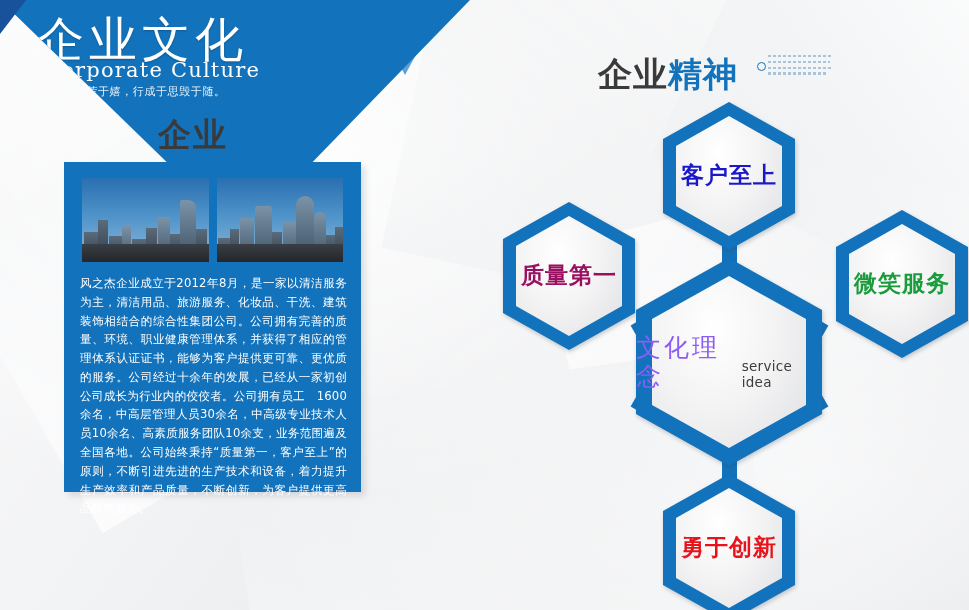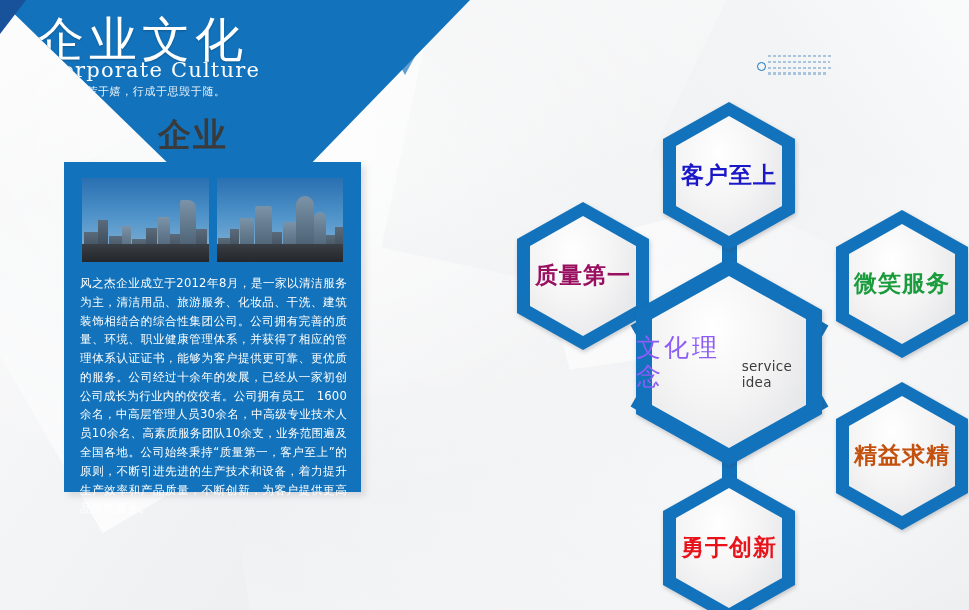--- a/index.html
+++ b/index.html
@@ -265,20 +265,23 @@
         <div class="bld glass" style="left:79px; width:18px; height:66px; border-radius:9px 9px 0 0;"></div>
         <div class="bld glass" style="left:97px; width:12px; height:50px; border-radius:6px 6px 0 0;"></div>
         <div class="bld" style="left:109px; width:10px; height:27px;"></div>
         <div class="bld" style="left:118px; width:8px;  height:35px;"></div>
         <div class="ground"></div>
       </div>
     </div>
     <div class="card-text">风之杰企业成立于2012年8月，是一家以清洁服务为主，清洁用品、旅游服务、化妆品、干洗、建筑装饰相结合的综合性集团公司。公司拥有完善的质量、环境、职业健康管理体系，并获得了相应的管理体系认证证书，能够为客户提供更可靠、更优质的服务。公司经过十余年的发展，已经从一家初创公司成长为行业内的佼佼者。公司拥有员工　1600余名，中高层管理人员30余名，中高级专业技术人员10余名、高素质服务团队10余支，业务范围遍及全国各地。公司始终秉持“质量第一，客户至上”的原则，不断引进先进的生产技术和设备，着力提升生产效率和产品质量，不断创新，为客户提供更高品质的服务。</div>
   </div>
 
+  <div class="spirit-head">
+    <span class="sh-dark">企业</span><span class="sh-blue">精神</span>
+  </div>
   <div class="spirit-mark"></div>
   <div class="spirit-deco">
     <i></i>
       <i></i>
       <i></i>
       <i></i>
   </div>
 
   <div class="hexwrap">
 
@@ -300,40 +303,32 @@
 
     <div class="hex" style="left:346px; top:100px;">
       <div class="outer"></div>
         <div class="inner"></div>
       <div class="label" style="color:#1a9b3c;">
         <span>微笑</span>
         <span>服务</span>
       </div>
     </div>
 
-    <div class="hex" style="left:346px; top:272px;">
-      <div class="outer"></div>
-        <div class="inner"></div>
-      <div class="label" style="color:#c4500e;">
-        <span>精益</span>
-        <span>求精</span>
-      </div>
-    </div>
 
     <div class="hex" style="left:173px; top:364px;">
       <div class="outer"></div>
         <div class="inner"></div>
       <div class="label" style="color:#e8121a;">
         <span>勇于</span>
         <span>创新</span>
       </div>
     </div>
 
 
-    <div class="hex" style="left:27px; top:92px;text-align:center;">
+    <div class="hex" style="left:13px; top:92px;text-align:center;">
       <div class="outer"></div>
         <div class="inner"></div>
       <div class="label" style="color:#9a1060;">
         <span>质量</span>
         <span>第一</span>
       </div>
     </div>
 
     <div class="hex center" style="left:146px; top:148px;">
       <div class="outer"></div>

